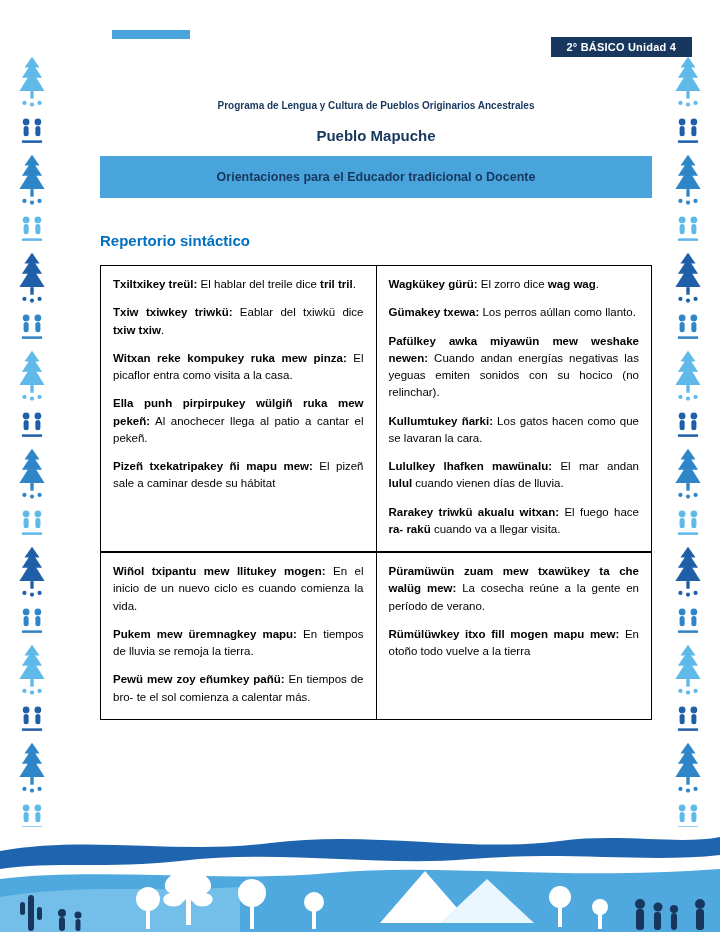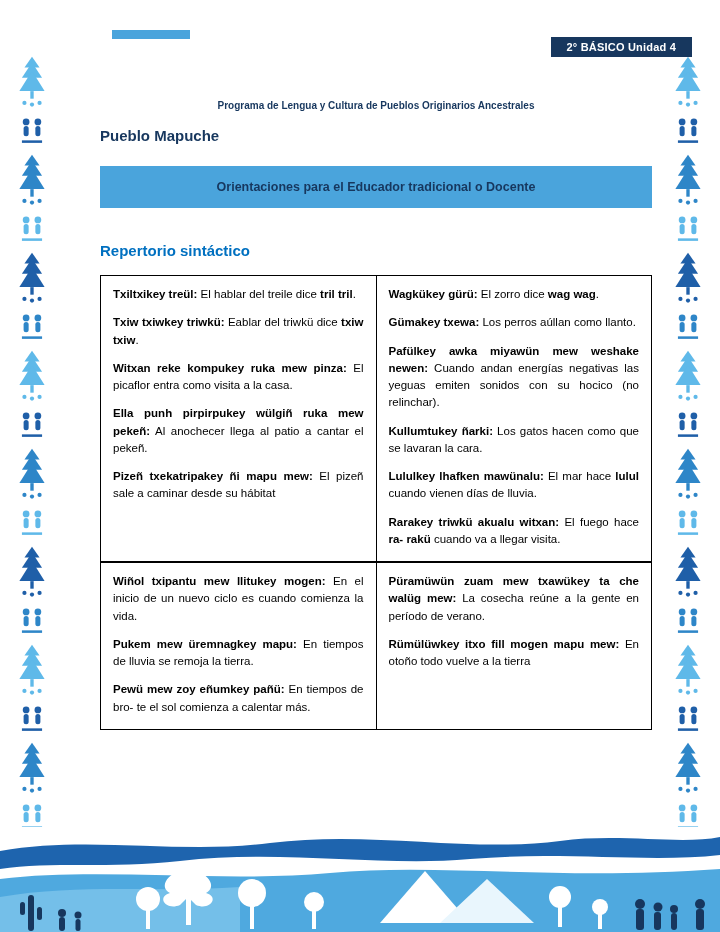--- a/index.html
+++ b/index.html
@@ -56,21 +56,22 @@
     font-size: 10px;
     font-weight: bold;
     color: #17375E;
     text-align: center;
     margin-bottom: 16px;
   }
   .subtitle {
     font-size: 15px;
     font-weight: bold;
     color: #17375E;
-    margin-bottom: 22px;
+    text-align: center;
+    margin-bottom: 12px;
   }
   .banner {
     background: #4AA4DC;
     color: #17375E;
     font-weight: bold;
     font-size: 12.5px;
     text-align: center;
     padding: 14px 10px;
     margin-bottom: 34px;
   }
@@ -398,31 +399,31 @@
       <span>Orientaciones para el Educador tradicional o Docente</span>
     </div>
 
     <h3 class="section-heading">Repertorio sintáctico</h3>
 
     <table class="repertoire">
       <tbody>
         <tr>
           <td>
               <p class="entry"><span class="b">Txiltxikey treül:</span><span> El hablar del treile dice </span><span class="b">tril tril</span><span>.</span></p>
-              <p class="entry"><span class="b">Txiw txiwkey triwkü:</span><span> Eablar del triwkü dice </span><span class="b">txiw txiw</span><span>.</span></p>
+              <p class="entry"><span class="b">Txiw txiwkey triwkü:</span><span> Eablar del txiwkü dice </span><span class="b">txiw txiw</span><span>.</span></p>
               <p class="entry"><span class="b">Witxan reke kompukey ruka mew pinza:</span><span> El picaflor entra como visita a la casa.</span></p>
               <p class="entry"><span class="b">Ella punh pirpirpukey wülgiñ ruka mew pekeñ:</span><span> Al anochecer llega al patio a cantar el pekeñ.</span></p>
               <p class="entry"><span class="b">Pizeñ txekatripakey ñi mapu mew:</span><span> El pizeñ sale a caminar desde su hábitat</span></p>
             </td>
           <td>
               <p class="entry"><span class="b">Wagkükey gürü:</span><span> El zorro dice </span><span class="b">wag wag</span><span>.</span></p>
               <p class="entry"><span class="b">Gümakey txewa:</span><span> Los perros aúllan como llanto.</span></p>
               <p class="entry"><span class="b">Pafülkey awka miyawün mew weshake newen:</span><span> Cuando andan energías negativas las yeguas emiten sonidos con su hocico (no relinchar).</span></p>
               <p class="entry"><span class="b">Kullumtukey ñarki:</span><span> Los gatos hacen como que se lavaran la cara.</span></p>
-              <p class="entry"><span class="b">Lululkey lhafken mawünalu:</span><span> El mar hace </span><span class="b">lulul</span><span> cuando vienen días de lluvia.</span></p>
+              <p class="entry"><span class="b">Lululkey lhafken mawünalu:</span><span> El mar andan </span><span class="b">lulul</span><span> cuando vienen días de lluvia.</span></p>
               <p class="entry"><span class="b">Rarakey triwkü akualu witxan:</span><span> El fuego hace </span><span class="b">ra- rakü</span><span> cuando va a llegar visita.</span></p>
             </td>
         </tr>
       </tbody>
     </table>
 
 
     <table class="repertoire">
       <tbody>
         <tr>

